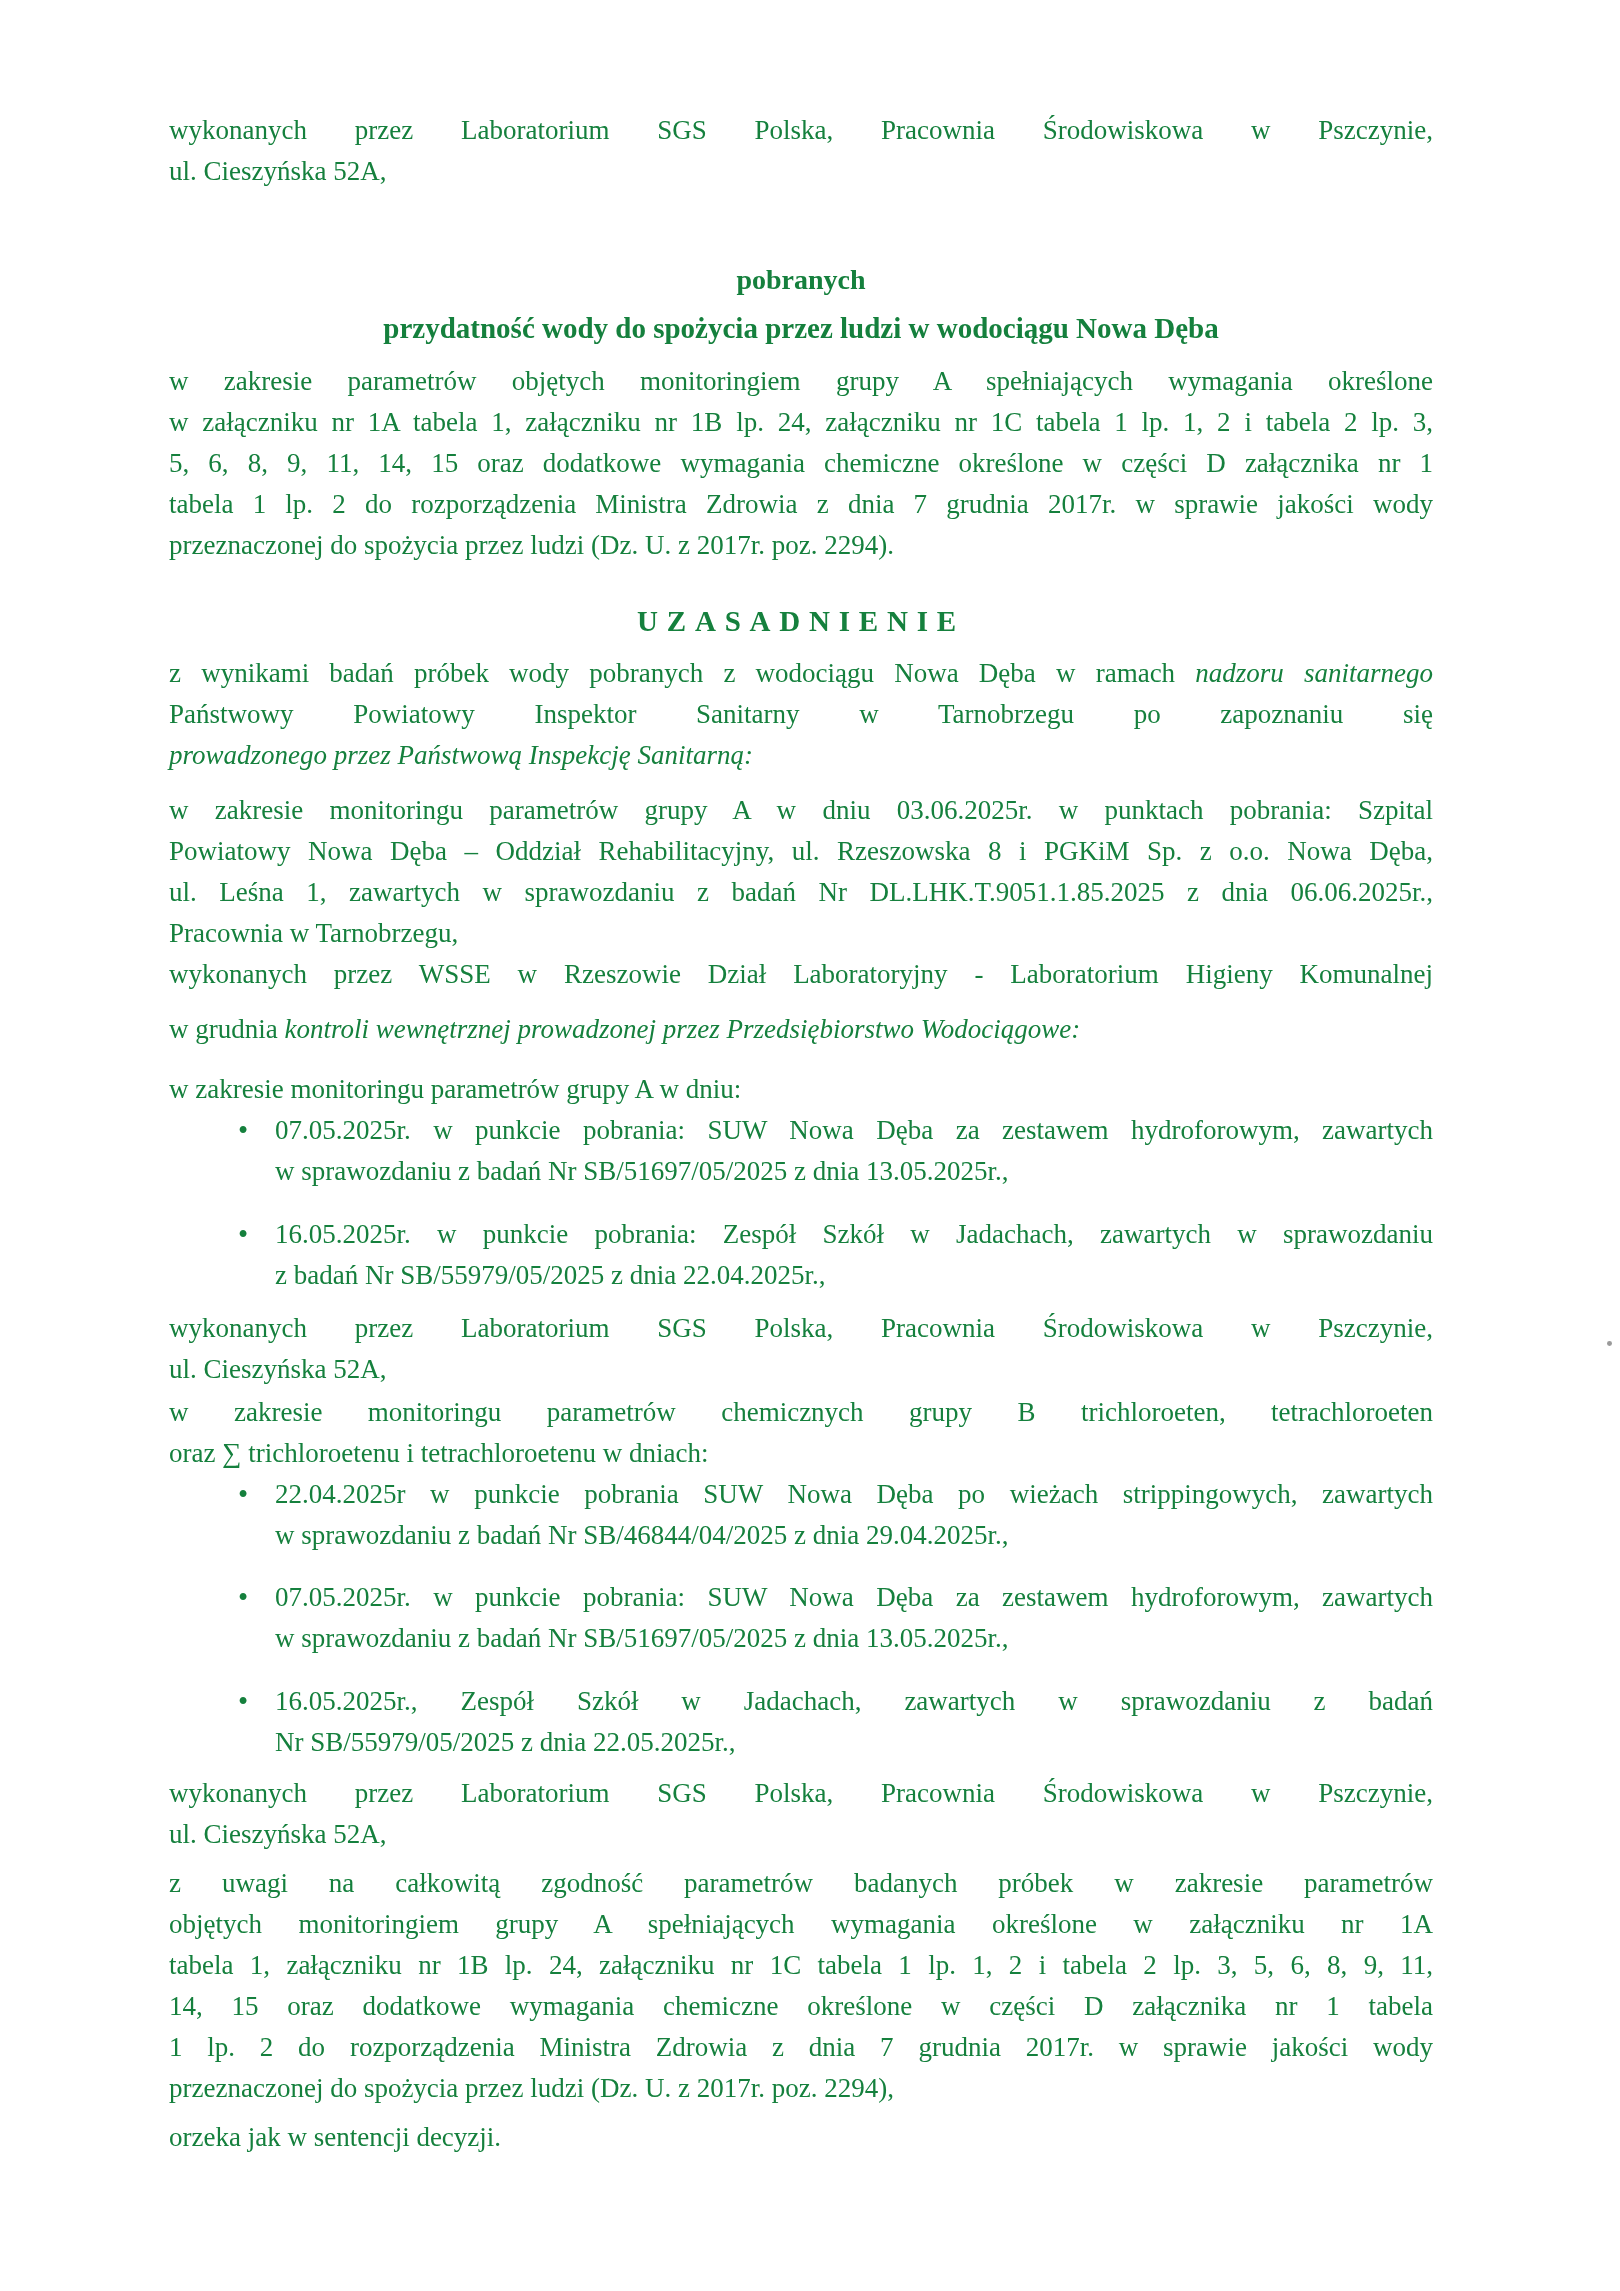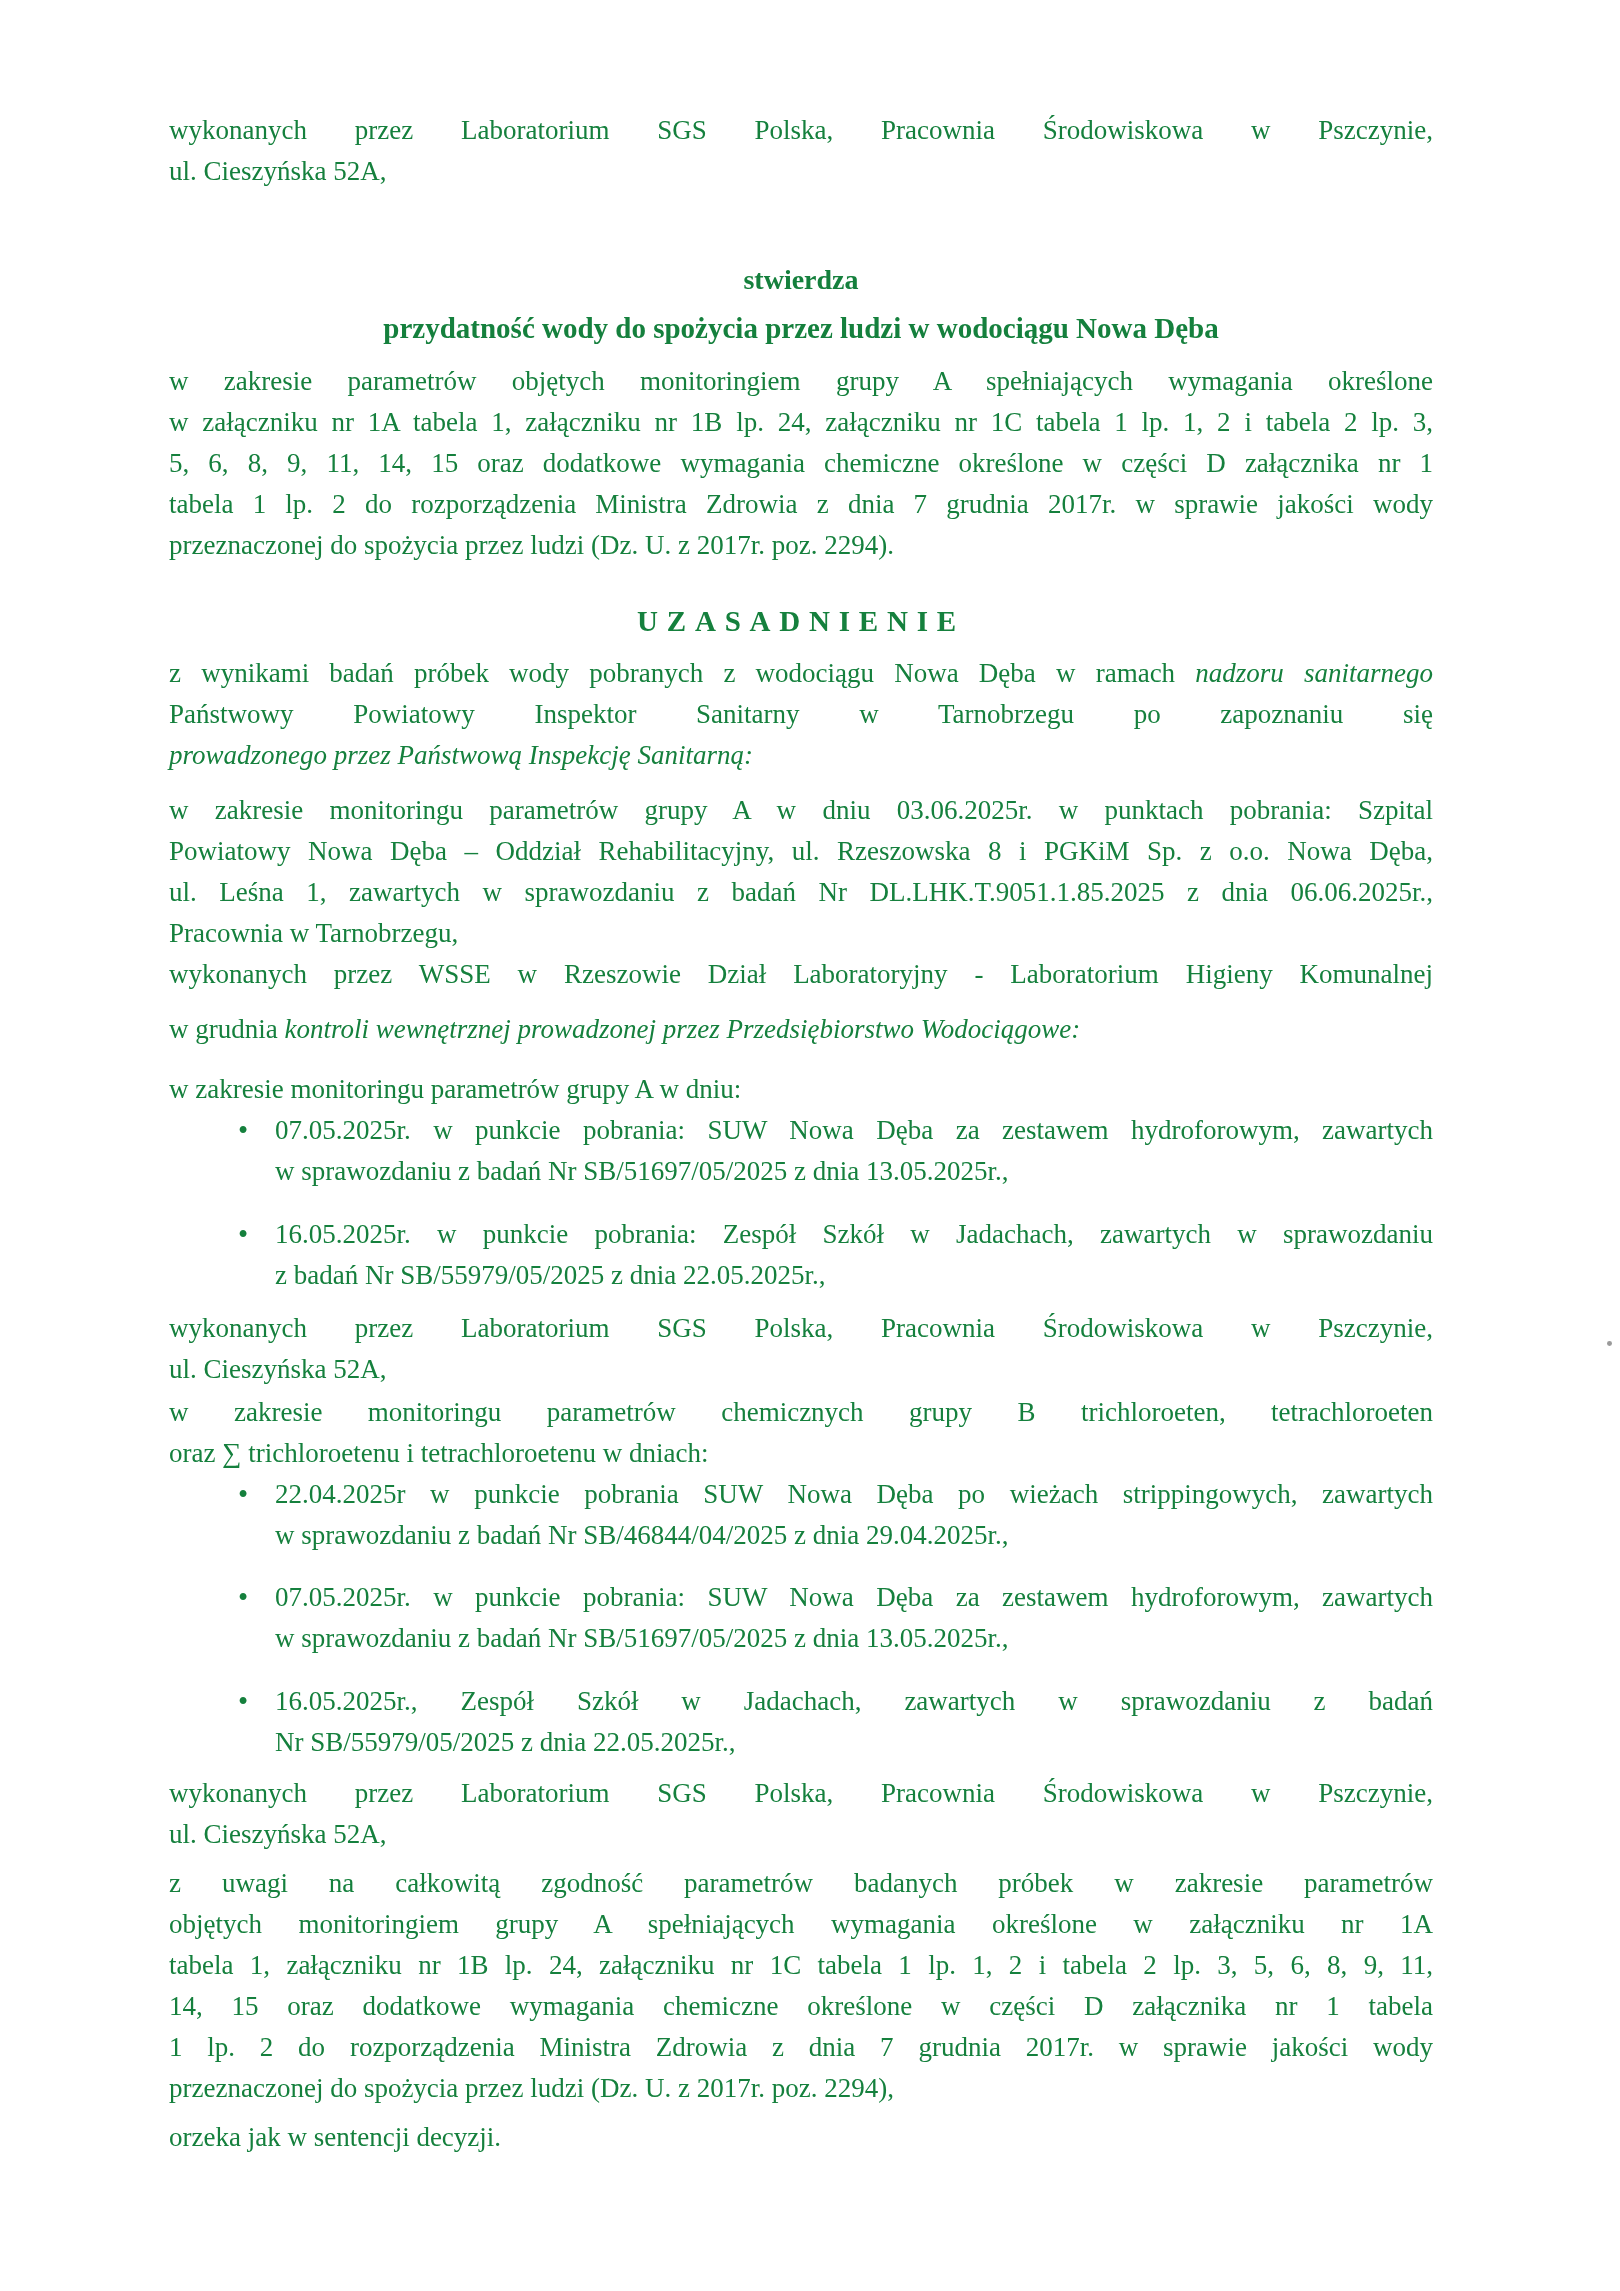--- a/index.html
+++ b/index.html
@@ -81,21 +81,21 @@
 <body>
 
 <div class="page">
   <div class="content">
 
     <div class="p-lab-top">
       <div class="line jl">wykonanych przez Laboratorium SGS Polska, Pracownia Środowiskowa w Pszczynie,</div>
       <div class="line ll">ul. Cieszyńska 52A,</div>
     </div>
 
-    <div class="h-center h-stwierdza">stwierdza</div>
+    <div class="h-center h-stwierdza">pobranych</div>
 
     <div class="h-center h-title h-titleblk">przydatność wody do spożycia przez ludzi w wodociągu Nowa Dęba</div>
 
     <div class="p-zakres">
       <div class="line jl">w zakresie parametrów objętych monitoringiem grupy A spełniających wymagania określone</div>
       <div class="line jl">w załączniku nr 1A tabela 1, załączniku nr 1B lp. 24, załączniku nr 1C tabela 1 lp. 1, 2 i tabela 2 lp. 3,</div>
       <div class="line jl">5, 6, 8, 9, 11, 14, 15 oraz dodatkowe wymagania chemiczne określone w części D załącznika nr 1</div>
       <div class="line jl">tabela 1 lp. 2 do rozporządzenia Ministra Zdrowia z dnia 7 grudnia 2017r. w sprawie jakości wody</div>
       <div class="line ll">przeznaczonej do spożycia przez ludzi (Dz. U. z 2017r. poz. 2294).</div>
     </div>
@@ -120,21 +120,21 @@
 
     <div class="p-grupa-a-dniu line ll">w zakresie monitoringu parametrów grupy A w dniu:</div>
 
     <ul class="blist list-a">
       <li class="bullet">
         <div class="line jl">07.05.2025r. w punkcie pobrania: SUW Nowa Dęba za zestawem hydroforowym, zawartych</div>
         <div class="line ll">w sprawozdaniu z badań Nr SB/51697/05/2025 z dnia 13.05.2025r.,</div>
       </li>
       <li class="bullet">
         <div class="line jl">16.05.2025r. w punkcie pobrania: Zespół Szkół w Jadachach, zawartych w sprawozdaniu</div>
-        <div class="line ll">z badań Nr SB/55979/05/2025 z dnia 22.05.2025r.,</div>
+        <div class="line ll">z badań Nr SB/55979/05/2025 z dnia 22.04.2025r.,</div>
       </li>
     </ul>
 
     <div class="p-lab-mid">
       <div class="line jl">wykonanych przez Laboratorium SGS Polska, Pracownia Środowiskowa w Pszczynie,</div>
       <div class="line ll">ul. Cieszyńska 52A,</div>
     </div>
 
     <div class="p-grupa-b">
       <div class="line jl">w zakresie monitoringu parametrów chemicznych grupy B trichloroeten, tetrachloroeten</div>

